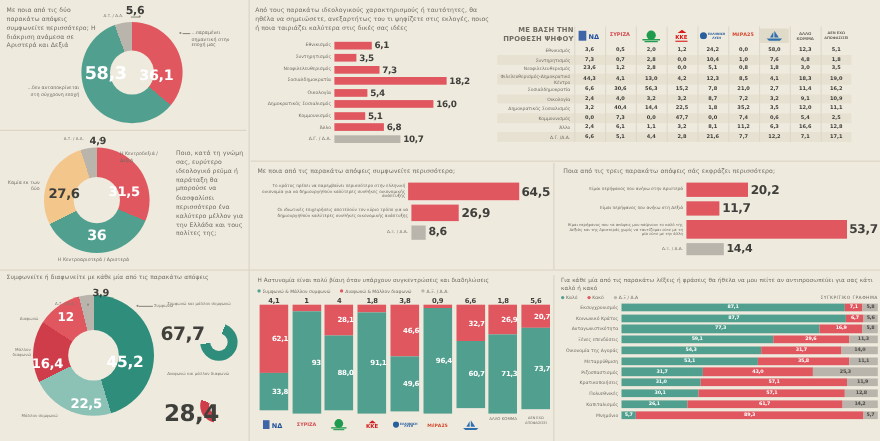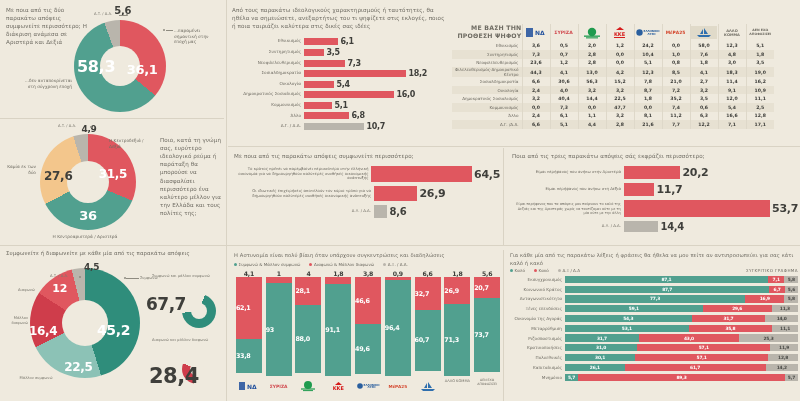--- a/index.html
+++ b/index.html
@@ -50,21 +50,21 @@
   .lg-nd { color:#1f4f9c; }
   .lg-syr { color:#d14b50; }
   .lg-kke { color:#d61b1b; }
   .lg-el  { color:#2a5f9e; font-size:2.7px; text-align:center; line-height:1; }
   .lg-mera{ color:#d4472e; }
   .lg-txt { color:#6f6c63; font-size:3.6px; text-align:center; line-height:1.15; }
 
   
   .scol { display:flex; flex-direction:column; align-items:center; width:31px; }
   .stackwrap { width:26px; position:relative; }
-  .seg { width:100%; display:flex; align-items:center; justify-content:flex-start;
+  .seg { width:100%; display:flex; align-items:center; justify-content:flex-end;
          color:#fff; font-weight:bold; font-size:6.4px; letter-spacing:-.3px; }
   .seg.green { background:#51a08f; }
   .seg.red { background:#e0575f; }
   .topnum { font-weight:bold; color:#3f3f3b; font-size:6.2px; margin-bottom:.8px; letter-spacing:-.3px; }
 
   
   .leg { display:flex; gap:9px; align-items:center; font-size:4.1px; color:#6f6c63; }
   .leg i { display:inline-block; width:3px; height:3px; border-radius:50%; margin-right:1.6px; vertical-align:middle; }
   .d-green { background:#51a08f; } .d-red { background:#e0575f; } .d-gray { background:#b9b5ac; }
 
@@ -147,21 +147,21 @@
             #2f8d7b 0deg 163deg,
             #8cc2b6 163deg 244deg,
             #cf3d4b 244deg 303deg,
             #e0575f 303deg 346deg,
             #b9b5ac 346deg 360deg);">
       <div class="hole" style="width:46px;height:46px;"></div>
       <div class="dval" style="left:76%;top:56%;font-size:14px;">45,2</div>
       <div class="dval" style="left:44%;top:90%;font-size:12px;">22,5</div>
       <div class="dval" style="left:12%;top:57%;font-size:12px;">16,4</div>
       <div class="dval" style="left:27%;top:18%;font-size:11px;">12</div>
-      <div class="dval dark" style="left:56%;top:-1%;font-size:9px;">4,5</div>
+      <div class="dval dark" style="left:56%;top:-1%;font-size:9px;">3,9</div>
     </div>
 
     <div class="lbl-sm" style="position:absolute;left:134px;top:26px;">Συμφωνώ</div>
     <div class="tiny-conn" style="left:120px;top:28px;width:13px;"></div>
     <div class="dot" style="left:118px;top:27px;"></div>
     <div class="lbl-sm" style="position:absolute;left:10px;top:126px;width:40px;text-align:center;">Μάλλον συμφωνώ</div>
     <div class="lbl-sm" style="position:absolute;left:0px;top:66px;width:22px;text-align:right;">Μάλλον διαφωνώ</div>
     <div class="lbl-sm" style="position:absolute;left:12px;top:38px;">Διαφωνώ</div>
     <div class="lbl-sm" style="position:absolute;left:44px;top:24px;">Δ.Ξ. / Δ.Α.</div>
     <div class="dot" style="left:73px;top:26px;"></div>

